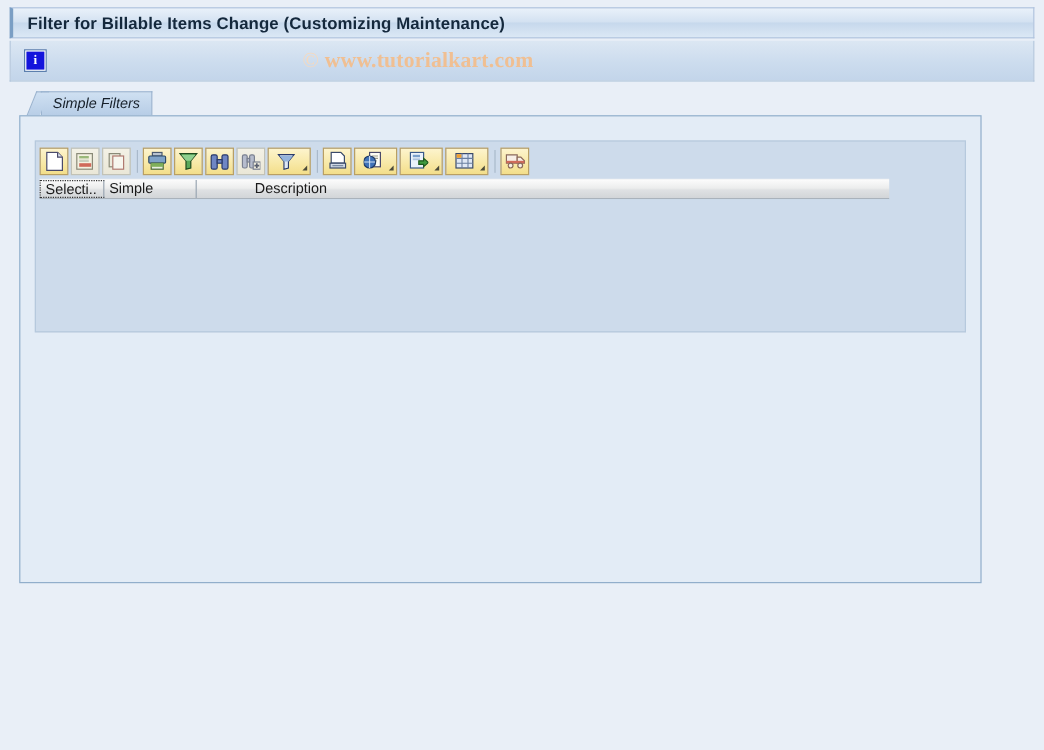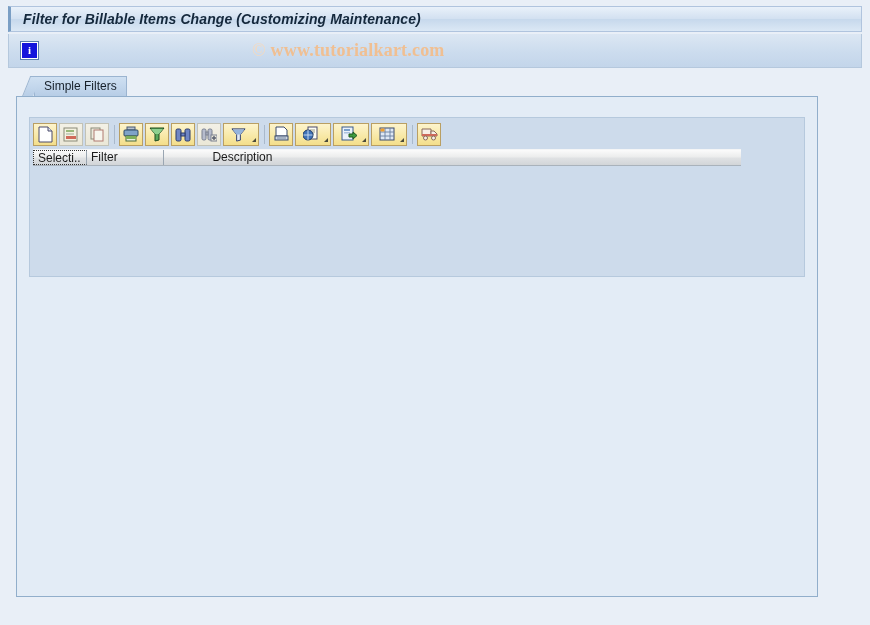--- a/index.html
+++ b/index.html
@@ -14,21 +14,21 @@
 
   
   .titlebar{
     position:absolute;left:8px;top:6px;width:854px;height:26px;
     background:linear-gradient(to bottom,#e9f1fa 0%,#d3e1f1 48%,#c6d8ec 50%,#dbe8f5 100%);
     border:1px solid #b0c4de;border-left:3px solid #7a9ec4;
     box-sizing:border-box;
   }
   .titlebar .ttl{
     position:absolute;left:12px;top:4px;
-    font-weight:bold;font-style:italic;font-size:14px;color:#14283c;
+    font-weight:bold;font-size:14px;color:#14283c;
     letter-spacing:.1px;white-space:nowrap;
   }
 
   
   .apptoolbar{
     position:absolute;left:8px;top:34px;width:854px;height:34px;
     background:linear-gradient(to bottom,#dce7f3 0%,#ccdcee 55%,#c3d5ea 100%);
     border-left:1px solid #b5c8dd;border-right:1px solid #b5c8dd;
     border-bottom:1px solid #b5c8dd;
     box-sizing:border-box;
@@ -49,21 +49,21 @@
     color:#f0bf92;white-space:nowrap;letter-spacing:.2px;
   }
   .watermark .c{color:#f6d9bd;font-weight:normal;}
 
   
   .tabstrip{position:absolute;left:16px;top:76px;width:802px;height:20px;}
   .tab{
     position:absolute;top:0;height:20px;box-sizing:border-box;
     font-size:12px;color:#17202a;line-height:19px;
     border:1px solid #9bb4d0;border-bottom:none;
-    padding:0 9px 0 9px;white-space:nowrap;
+    padding:0 9px 0 9px;white-space:nowrap;font-style:italic;
   }
   .tab:before{
     content:"";position:absolute;left:-9px;top:-1px;width:11px;height:21px;
     border-left:1px solid #9bb4d0;
     transform:skewX(-22deg);box-sizing:border-box;
   }
   .tab.active{
     left:18px;
     background:linear-gradient(to bottom,#cfe0f2 0%,#b7cde6 100%);
   }
@@ -71,21 +71,21 @@
     border-top:1px solid #9bb4d0;}
   .tab.inactive{
     left:140px;
     background:linear-gradient(to bottom,#e4edf7 0%,#d4e2f0 100%);
   }
   .tab.inactive:before{background:linear-gradient(to bottom,#e4edf7 0%,#d4e2f0 100%);
     border-top:1px solid #9bb4d0;}
 
   
   .tabpanel{
-    position:absolute;left:16px;top:96px;width:802px;height:501px;
+    position:absolute;left:16px;top:96px;width:802px;height:390px;
     background:#e3ecf6;border:1px solid #91aecb;box-sizing:border-box;
   }
 
   
   .grid{
     position:absolute;left:12px;top:20px;width:776px;height:160px;
     background:#cddbeb;border:1px solid #b6c9dd;box-sizing:border-box;
   }
 
   
@@ -278,21 +278,21 @@
             <rect x="1" y="7" width="15" height="2" fill="#d06a5a"></rect>
             <circle cx="4.5" cy="11" r="2" fill="#f7efe6" stroke="#8a6a5a"></circle>
             <circle cx="12.5" cy="11" r="2" fill="#f7efe6" stroke="#8a6a5a"></circle>
           </svg>
         </div>
 
       </div>
 
       <div class="hdrrow">
         <div class="hcell sel">Selecti..</div>
-        <div class="hcell flt">Filter</div>
+        <div class="hcell flt">Simple</div>
         <div class="hcell dsc">Description</div>
       </div>
 
       <div class="dataarea"></div>
 
     </div>
 
   </div>
 
 </div>

